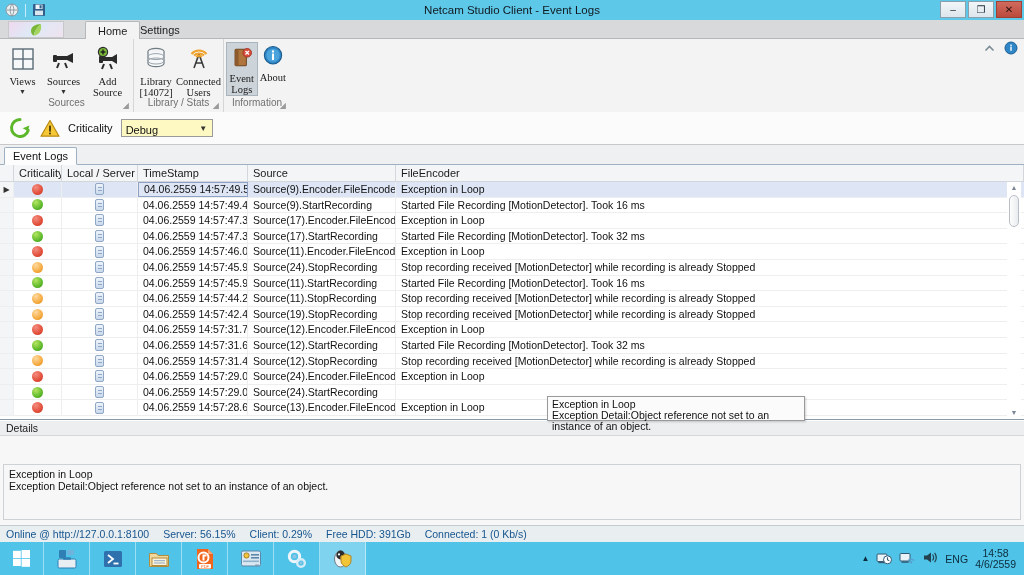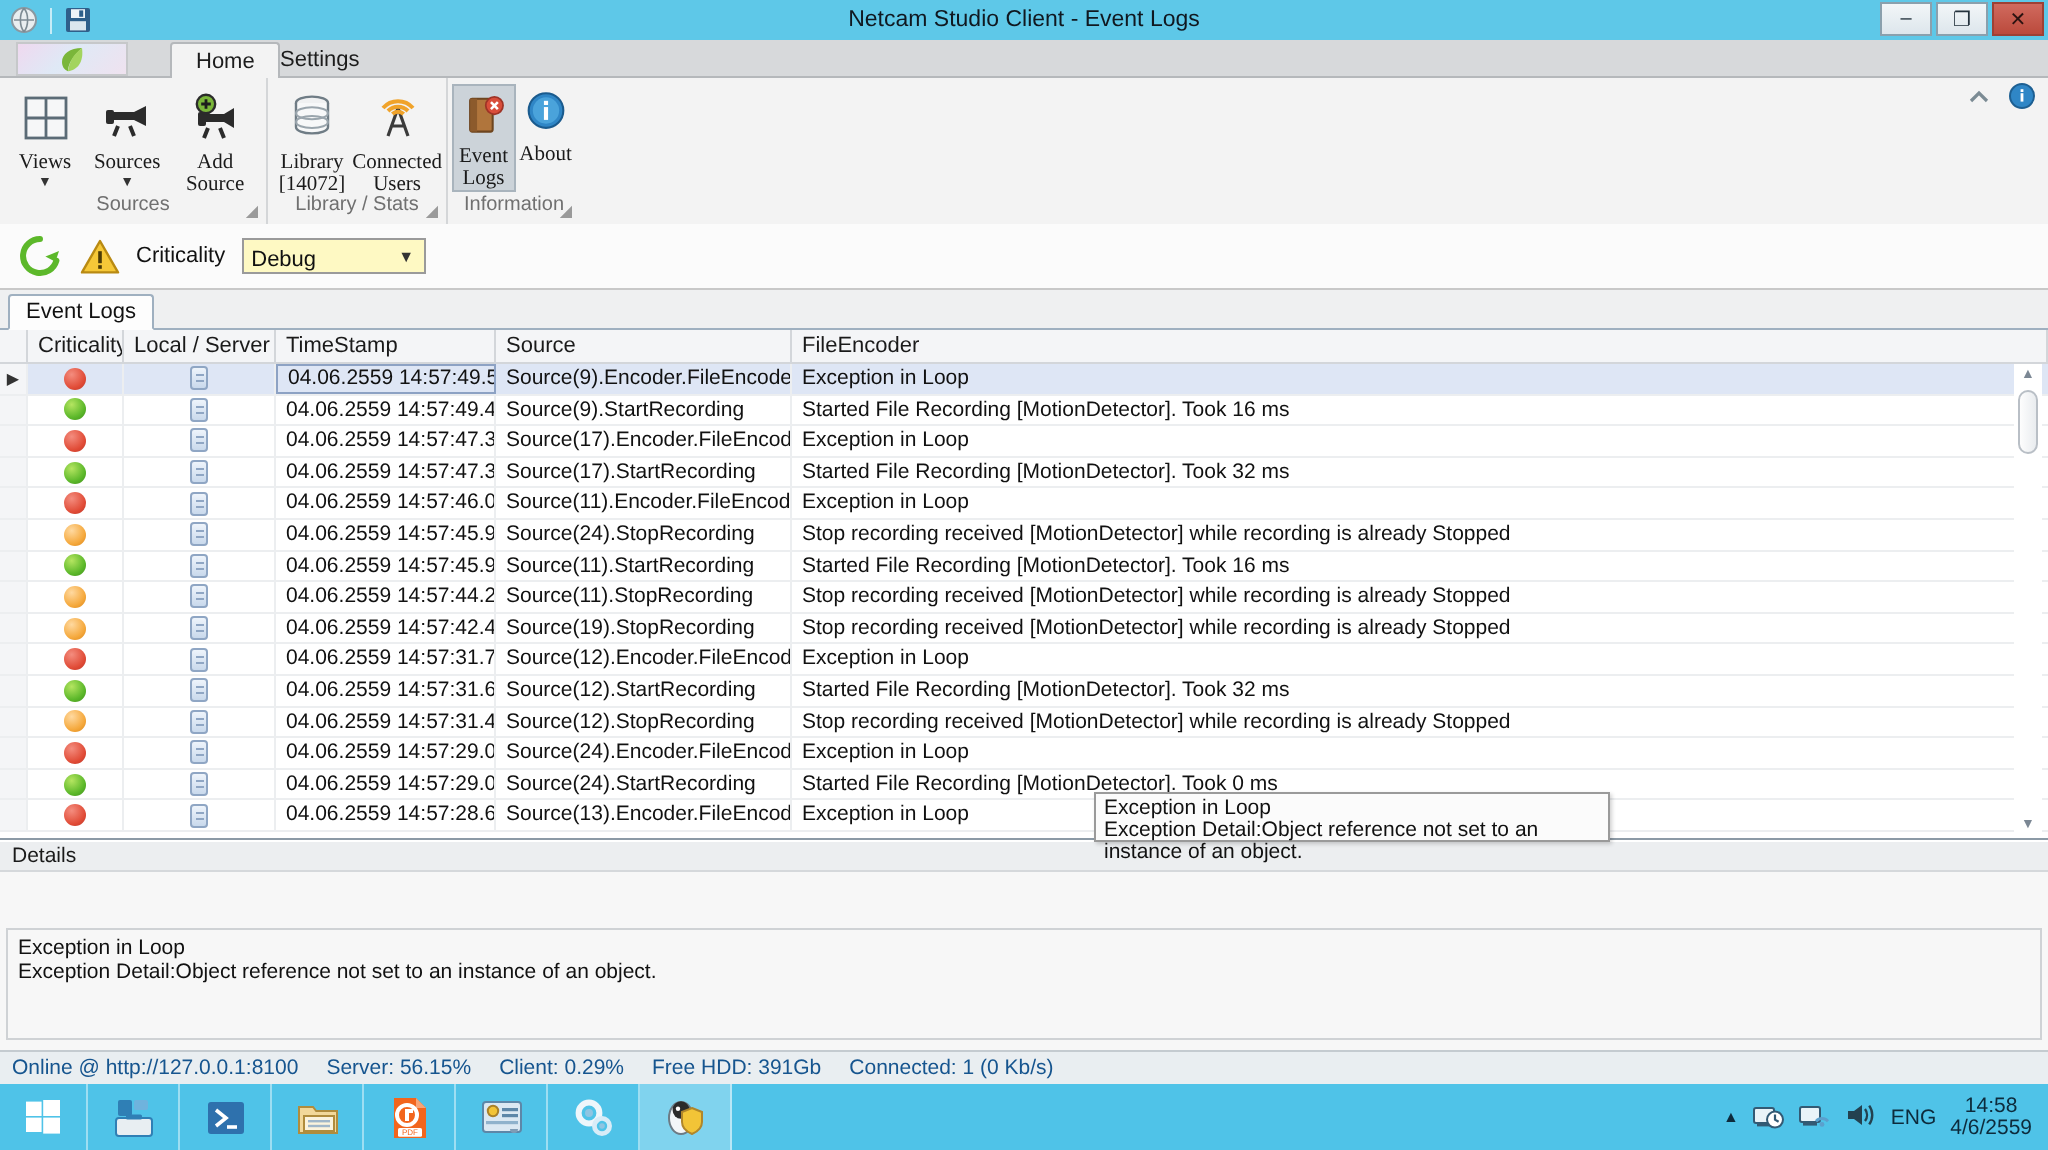--- a/index.html
+++ b/index.html
@@ -550,21 +550,20 @@
         <div class="grow">
           <div class="gc c-ind"></div>
           <div class="gc c-crit">
             <span class="dot green"></span>
           </div>
           <div class="gc c-loc">
             <span class="srvico"></span>
           </div>
           <div class="gc c-ts">04.06.2559 14:57:29.039</div>
           <div class="gc c-src">Source(24).StartRecording</div>
-          <div class="gc c-desc">Started File Recording [MotionDetector]. Took 0 ms</div>
         </div>
         <div class="grow">
           <div class="gc c-ind"></div>
           <div class="gc c-crit">
             <span class="dot red"></span>
           </div>
           <div class="gc c-loc">
             <span class="srvico"></span>
           </div>
           <div class="gc c-ts">04.06.2559 14:57:28.679</div>

